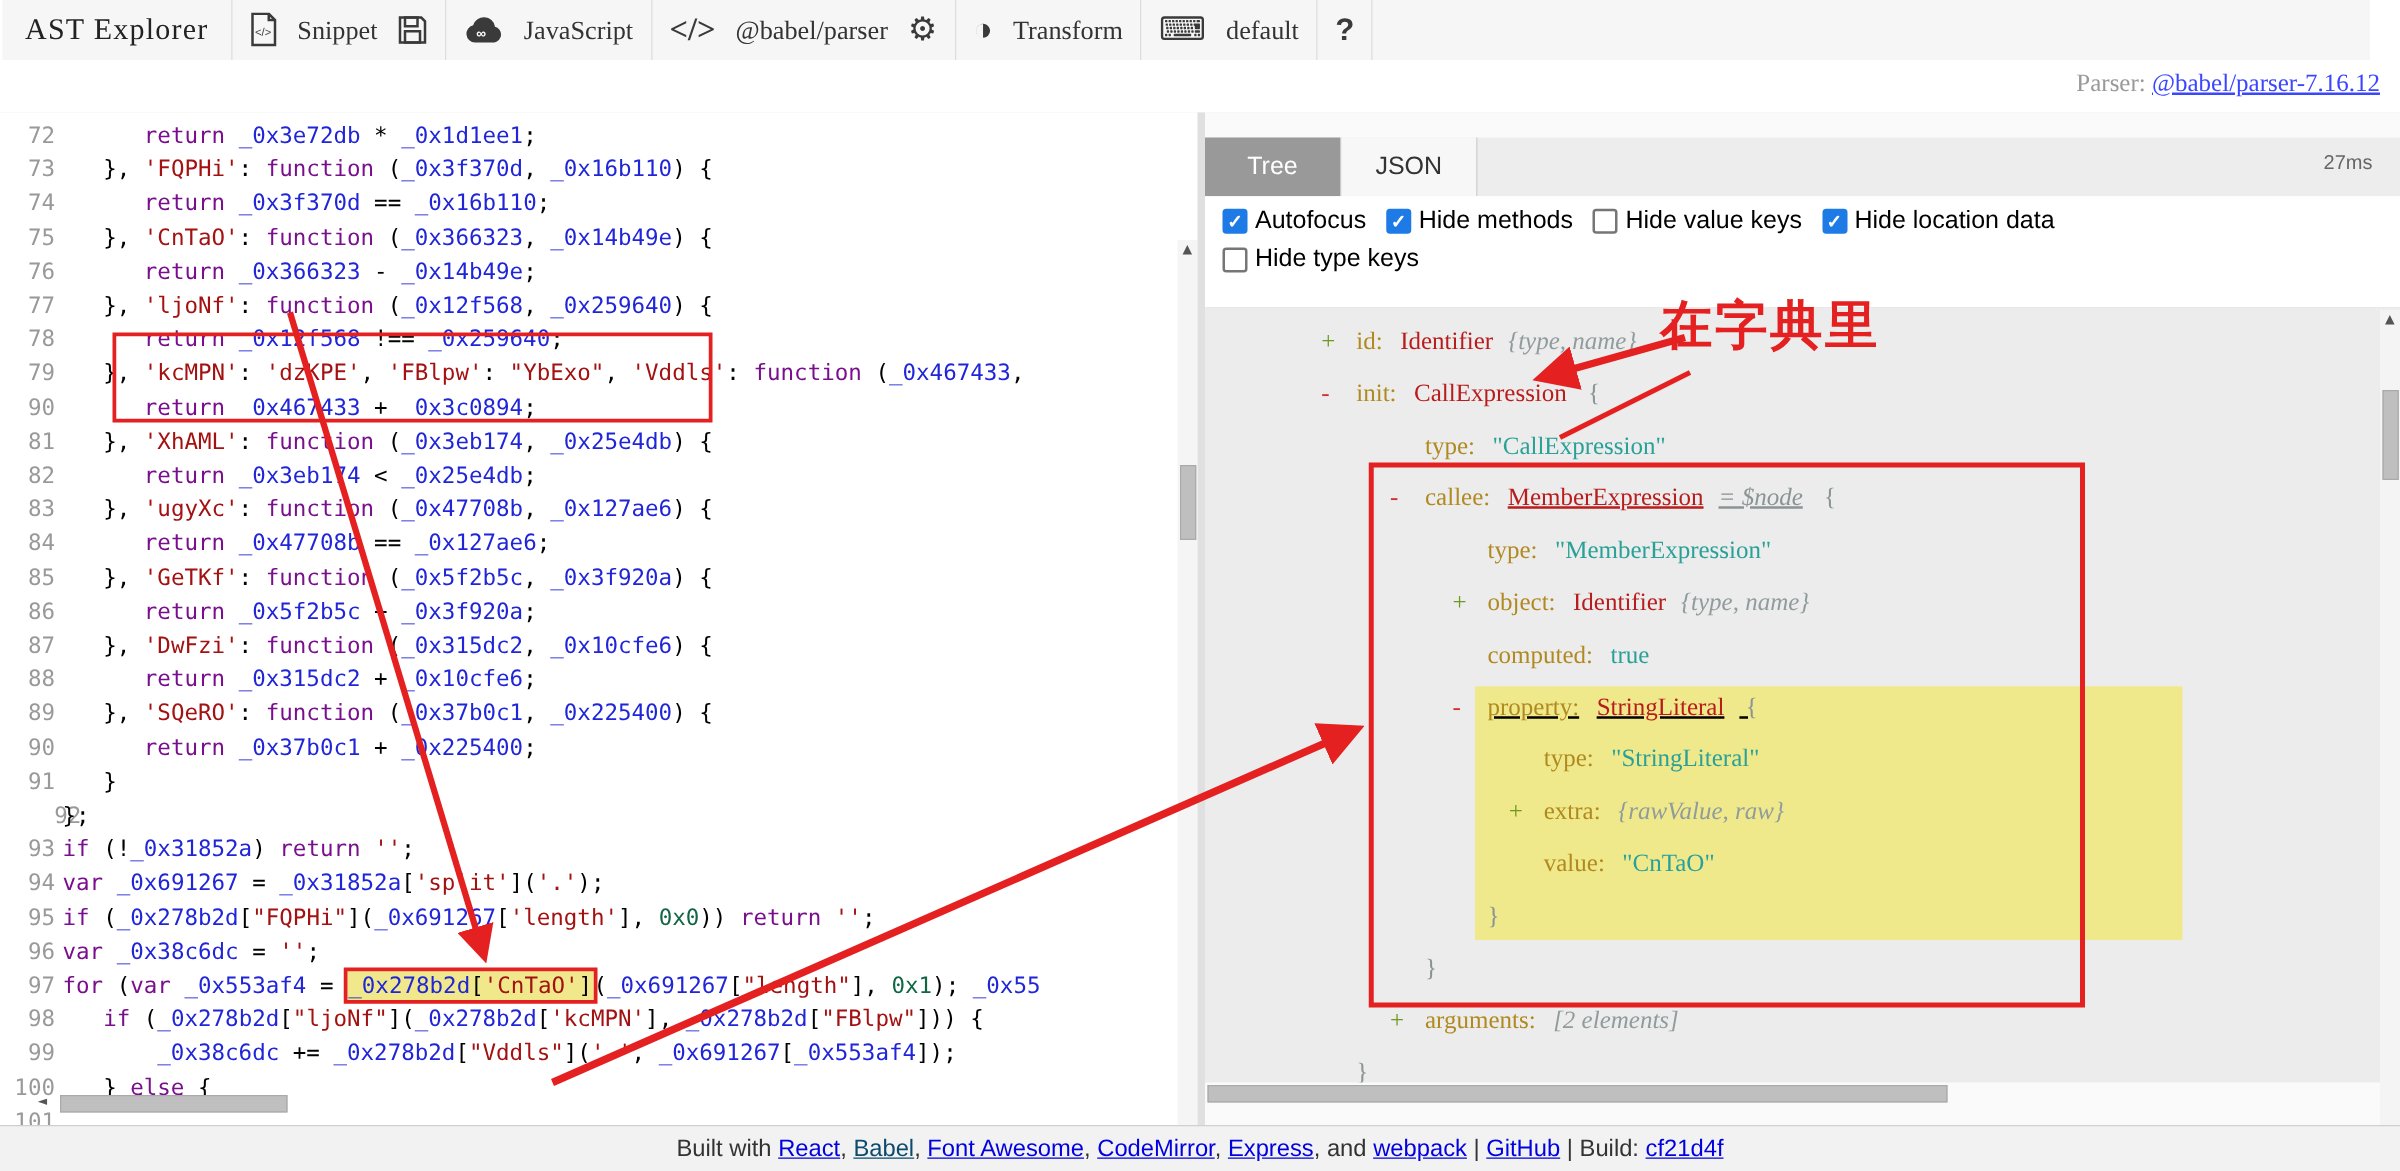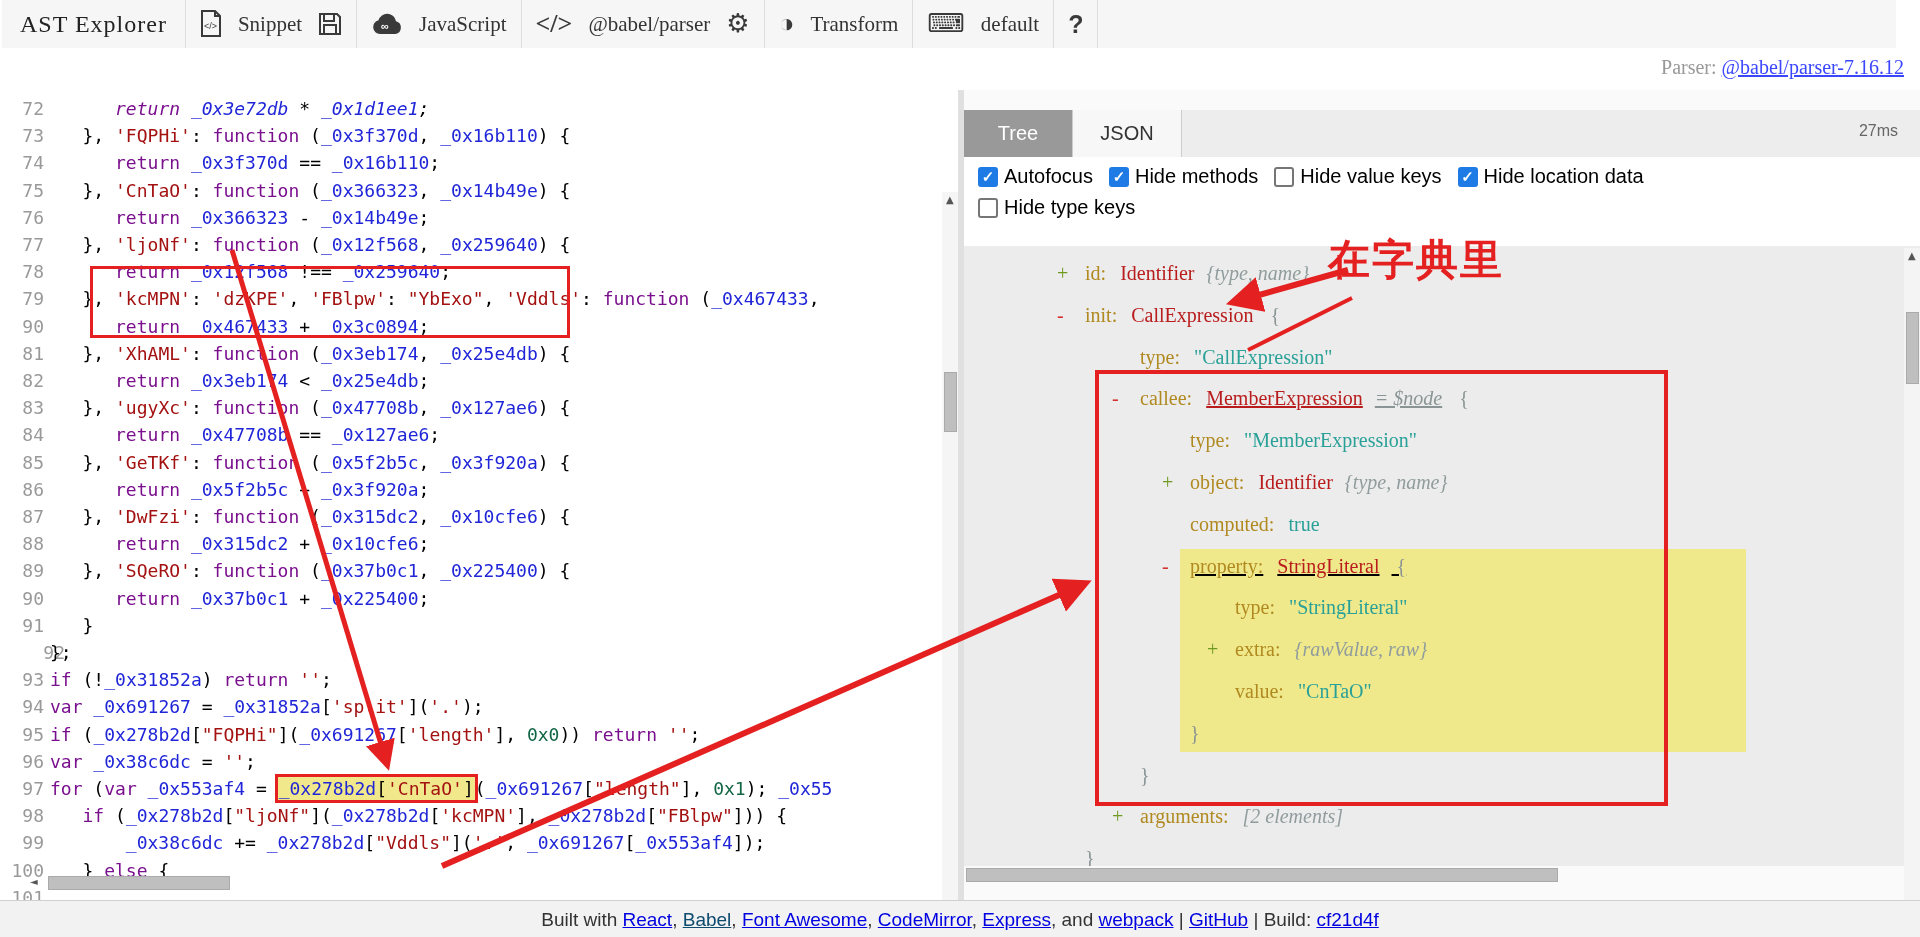--- a/index.html
+++ b/index.html
@@ -133,21 +133,21 @@
 
   <div id="subheader"></div>
   <div id="parserbar">
     <span>Parser:</span>
     <a>@babel/parser-7.16.12</a>
   </div>
 
   <div id="editor">
     <div>
         <div class="gut" style="top: 8px;">72</div>
-        <div class="cl" style="top: 8px; font-style: italic;"><span class="p">      </span><span class="k">return</span><span class="p"> </span><span class="v">_0x3e72db</span><span class="p"> * </span><span class="v">_0x1d1ee1</span><span class="p">;</span></div>
+        <div class="cl" style="top: 8px;"><span class="p">      </span><span class="k">return</span><span class="p"> </span><span class="v">_0x3e72db</span><span class="p"> * </span><span class="v">_0x1d1ee1</span><span class="p">;</span></div>
         <div class="gut" style="top: 35px;">73</div>
         <div class="cl" style="top: 35px;"><span class="p">   }, </span><span class="s">'FQPHi'</span><span class="p">: </span><span class="k">function</span><span class="p"> (</span><span class="v">_0x3f370d</span><span class="p">, </span><span class="v">_0x16b110</span><span class="p">) {</span></div>
         <div class="gut" style="top: 62px;">74</div>
         <div class="cl" style="top: 62px;"><span class="p">      </span><span class="k">return</span><span class="p"> </span><span class="v">_0x3f370d</span><span class="p"> == </span><span class="v">_0x16b110</span><span class="p">;</span></div>
         <div class="gut" style="top: 90px;">75</div>
         <div class="cl" style="top: 90px;"><span class="p">   }, </span><span class="s">'CnTaO'</span><span class="p">: </span><span class="k">function</span><span class="p"> (</span><span class="v">_0x366323</span><span class="p">, </span><span class="v">_0x14b49e</span><span class="p">) {</span></div>
         <div class="gut" style="top: 117px;">76</div>
         <div class="cl" style="top: 117px;"><span class="p">      </span><span class="k">return</span><span class="p"> </span><span class="v">_0x366323</span><span class="p"> - </span><span class="v">_0x14b49e</span><span class="p">;</span></div>
         <div class="gut" style="top: 144px;">77</div>
         <div class="cl" style="top: 144px;"><span class="p">   }, </span><span class="s">'ljoNf'</span><span class="p">: </span><span class="k">function</span><span class="p"> (</span><span class="v">_0x12f568</span><span class="p">, </span><span class="v">_0x259640</span><span class="p">) {</span></div>

